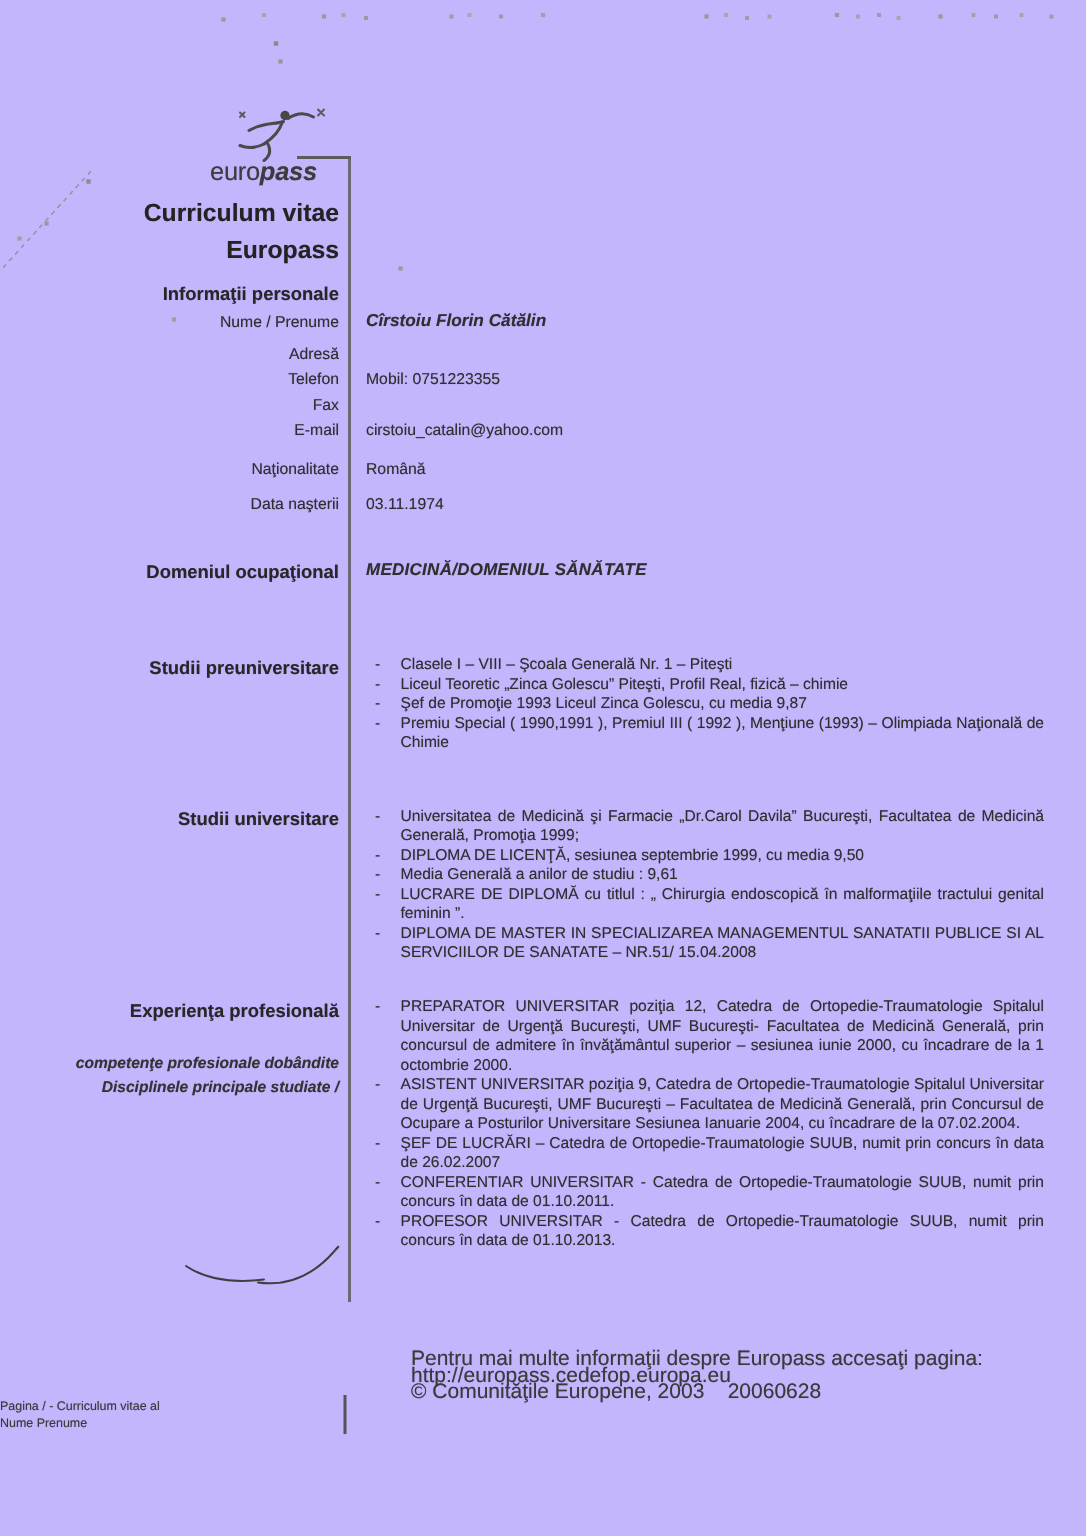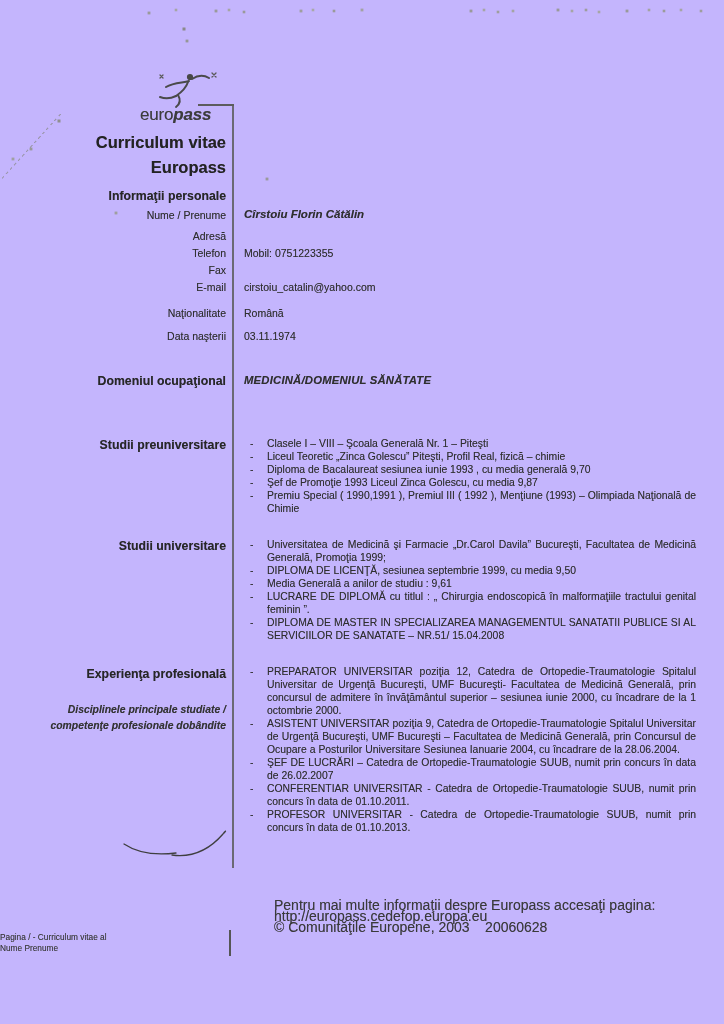--- a/index.html
+++ b/index.html
@@ -125,24 +125,20 @@
       <div class="bullet">
         <span class="dash"></span>
         <span class="btext">Clasele I – VIII – Şcoala Generală Nr. 1 – Piteşti</span>
       </div>
 
       <div class="bullet">
         <span class="dash"></span>
         <span class="btext">Liceul Teoretic „Zinca Golescu” Piteşti, Profil Real, fizică – chimie</span>
       </div>
 
-      <div class="bullet">
-        <span class="dash"></span>
-        <span class="btext">Diploma de Bacalaureat sesiunea iunie 1993 , cu media generală 9,70</span>
-      </div>
 
       <div class="bullet">
         <span class="dash"></span>
         <span class="btext">Şef de Promoţie 1993 Liceul Zinca Golescu, cu media 9,87</span>
       </div>
 
       <div class="bullet">
         <span class="dash"></span>
         <span class="btext">Premiu Special (  1990,1991 ), Premiul III ( 1992 ), Menţiune (1993) – Olimpiada Naţională de Chimie</span>
       </div>
@@ -172,33 +168,33 @@
       </div>
 
       <div class="bullet">
         <span class="dash"></span>
         <span class="btext">DIPLOMA DE MASTER IN SPECIALIZAREA MANAGEMENTUL SANATATII PUBLICE SI AL SERVICIILOR DE SANATATE – NR.51/ 15.04.2008</span>
       </div>
     </div>
 
   <div class="lbl heading" style="top:667px">Experienţa profesională</div>
   <div class="sublabel">
+    <div>competenţe profesionale dobândite</div>
     <div>Disciplinele principale studiate /</div>
-    <div>competenţe profesionale dobândite</div>
   </div>
   <div class="list" style="top:665px">
 
       <div class="bullet">
         <span class="dash"></span>
         <span class="btext">PREPARATOR  UNIVERSITAR poziţia 12, Catedra de Ortopedie-Traumatologie Spitalul Universitar de Urgenţă Bucureşti, UMF Bucureşti- Facultatea de Medicină Generală, prin concursul de admitere în învăţământul superior – sesiunea iunie 2000, cu încadrare de la 1 octombrie 2000.</span>
       </div>
 
       <div class="bullet">
         <span class="dash"></span>
-        <span class="btext">ASISTENT  UNIVERSITAR poziţia 9, Catedra de Ortopedie-Traumatologie Spitalul Universitar de Urgenţă Bucureşti, UMF Bucureşti – Facultatea de Medicină Generală, prin Concursul de Ocupare a Posturilor Universitare Sesiunea Ianuarie 2004, cu încadrare de la 28.06.2004.</span>
+        <span class="btext">ASISTENT  UNIVERSITAR poziţia 9, Catedra de Ortopedie-Traumatologie Spitalul Universitar de Urgenţă Bucureşti, UMF Bucureşti – Facultatea de Medicină Generală, prin Concursul de Ocupare a Posturilor Universitare Sesiunea Ianuarie 2004, cu încadrare de la 07.02.2004.</span>
       </div>
 
       <div class="bullet">
         <span class="dash"></span>
         <span class="btext">ŞEF DE LUCRĂRI – Catedra de Ortopedie-Traumatologie SUUB, numit prin concurs în data de 26.02.2007</span>
       </div>
 
       <div class="bullet">
         <span class="dash"></span>
         <span class="btext">CONFERENTIAR UNIVERSITAR - Catedra de Ortopedie-Traumatologie SUUB, numit prin concurs în data de 01.10.2011.</span>

